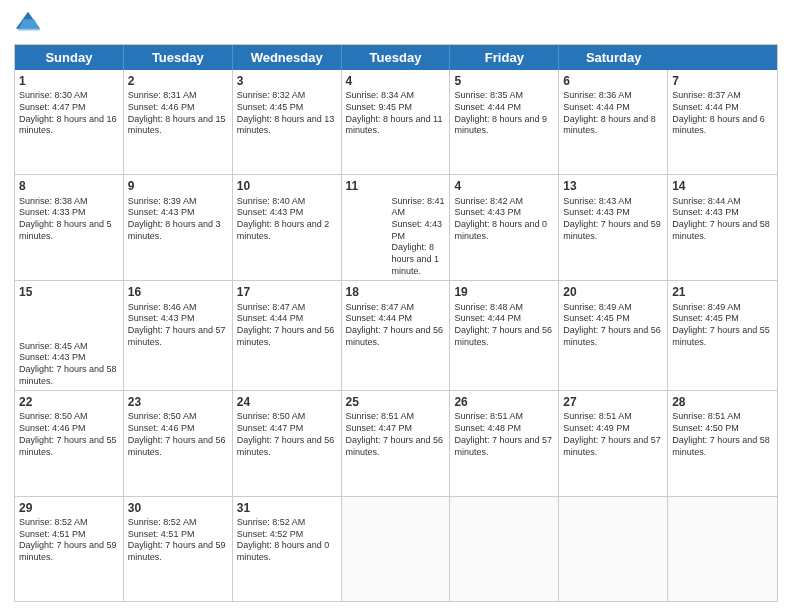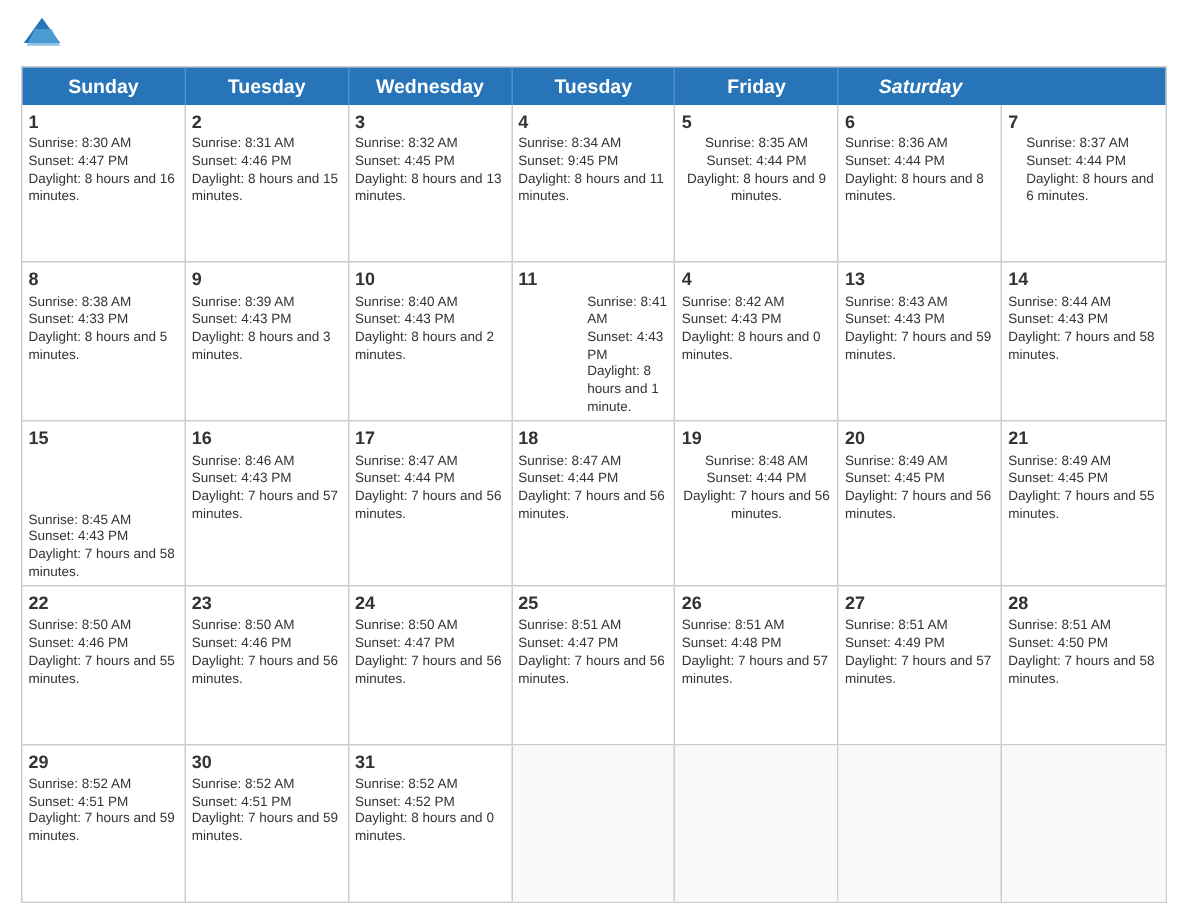--- a/index.html
+++ b/index.html
@@ -65,21 +65,21 @@
       background: #2874b8;
     }
     .cal-header-cell {
       color: #fff;
       font-size: 13px;
       font-weight: bold;
       text-align: center;
       padding: 5px 2px;
       border-right: 1px solid #5090cc;
     }
-    .cal-header-cell:last-child { border-right: none; font-style: italic; }
+    .cal-header-cell:last-child { border-right: none; }
     .cal-body {
       flex: 1;
       display: flex;
       flex-direction: column;
     }
     .cal-week {
       flex: 1;
       display: grid;
       grid-template-columns: repeat(7, 1fr);
       border-bottom: 1px solid #ccc;
@@ -158,33 +158,33 @@
 Daylight: 8 hours and 13 minutes.</div>
           </div>
           <div class="cal-cell">
             <div class="day-num">4</div>
             <div class="cell-info" style="white-space: pre-line;">Sunrise: 8:34 AM
 Sunset: 9:45 PM
 Daylight: 8 hours and 11 minutes.</div>
           </div>
           <div class="cal-cell">
             <div class="day-num">5</div>
-            <div class="cell-info" style="white-space: pre-line; text-align: center;">Sunrise: 8:35 AM
+            <div class="cell-info" style="white-space: pre-line;">Sunrise: 8:35 AM
 Sunset: 4:44 PM
 Daylight: 8 hours and 9 minutes.</div>
           </div>
           <div class="cal-cell">
             <div class="day-num">6</div>
             <div class="cell-info" style="white-space: pre-line;">Sunrise: 8:36 AM
 Sunset: 4:44 PM
 Daylight: 8 hours and 8 minutes.</div>
           </div>
           <div class="cal-cell">
             <div class="day-num">7</div>
-            <div class="cell-info" style="white-space: pre-line; margin-left: 12px;">Sunrise: 8:37 AM
+            <div class="cell-info" style="white-space: pre-line;">Sunrise: 8:37 AM
 Sunset: 4:44 PM
 Daylight: 8 hours and 6 minutes.</div>
           </div>
         </div>
         <div class="cal-week">
           <div class="cal-cell">
             <div class="day-num">8</div>
             <div class="cell-info" style="white-space: pre-line;">Sunrise: 8:38 AM
 Sunset: 4:33 PM
 Daylight: 8 hours and 5 minutes.</div>
@@ -246,21 +246,21 @@
 Daylight: 7 hours and 56 minutes.</div>
           </div>
           <div class="cal-cell">
             <div class="day-num">18</div>
             <div class="cell-info" style="white-space: pre-line;">Sunrise: 8:47 AM
 Sunset: 4:44 PM
 Daylight: 7 hours and 56 minutes.</div>
           </div>
           <div class="cal-cell">
             <div class="day-num">19</div>
-            <div class="cell-info" style="white-space: pre-line; text-align: center;">Sunrise: 8:48 AM
+            <div class="cell-info" style="white-space: pre-line;">Sunrise: 8:48 AM
 Sunset: 4:44 PM
 Daylight: 7 hours and 56 minutes.</div>
           </div>
           <div class="cal-cell">
             <div class="day-num">20</div>
             <div class="cell-info" style="white-space: pre-line;">Sunrise: 8:49 AM
 Sunset: 4:45 PM
 Daylight: 7 hours and 56 minutes.</div>
           </div>
           <div class="cal-cell">

